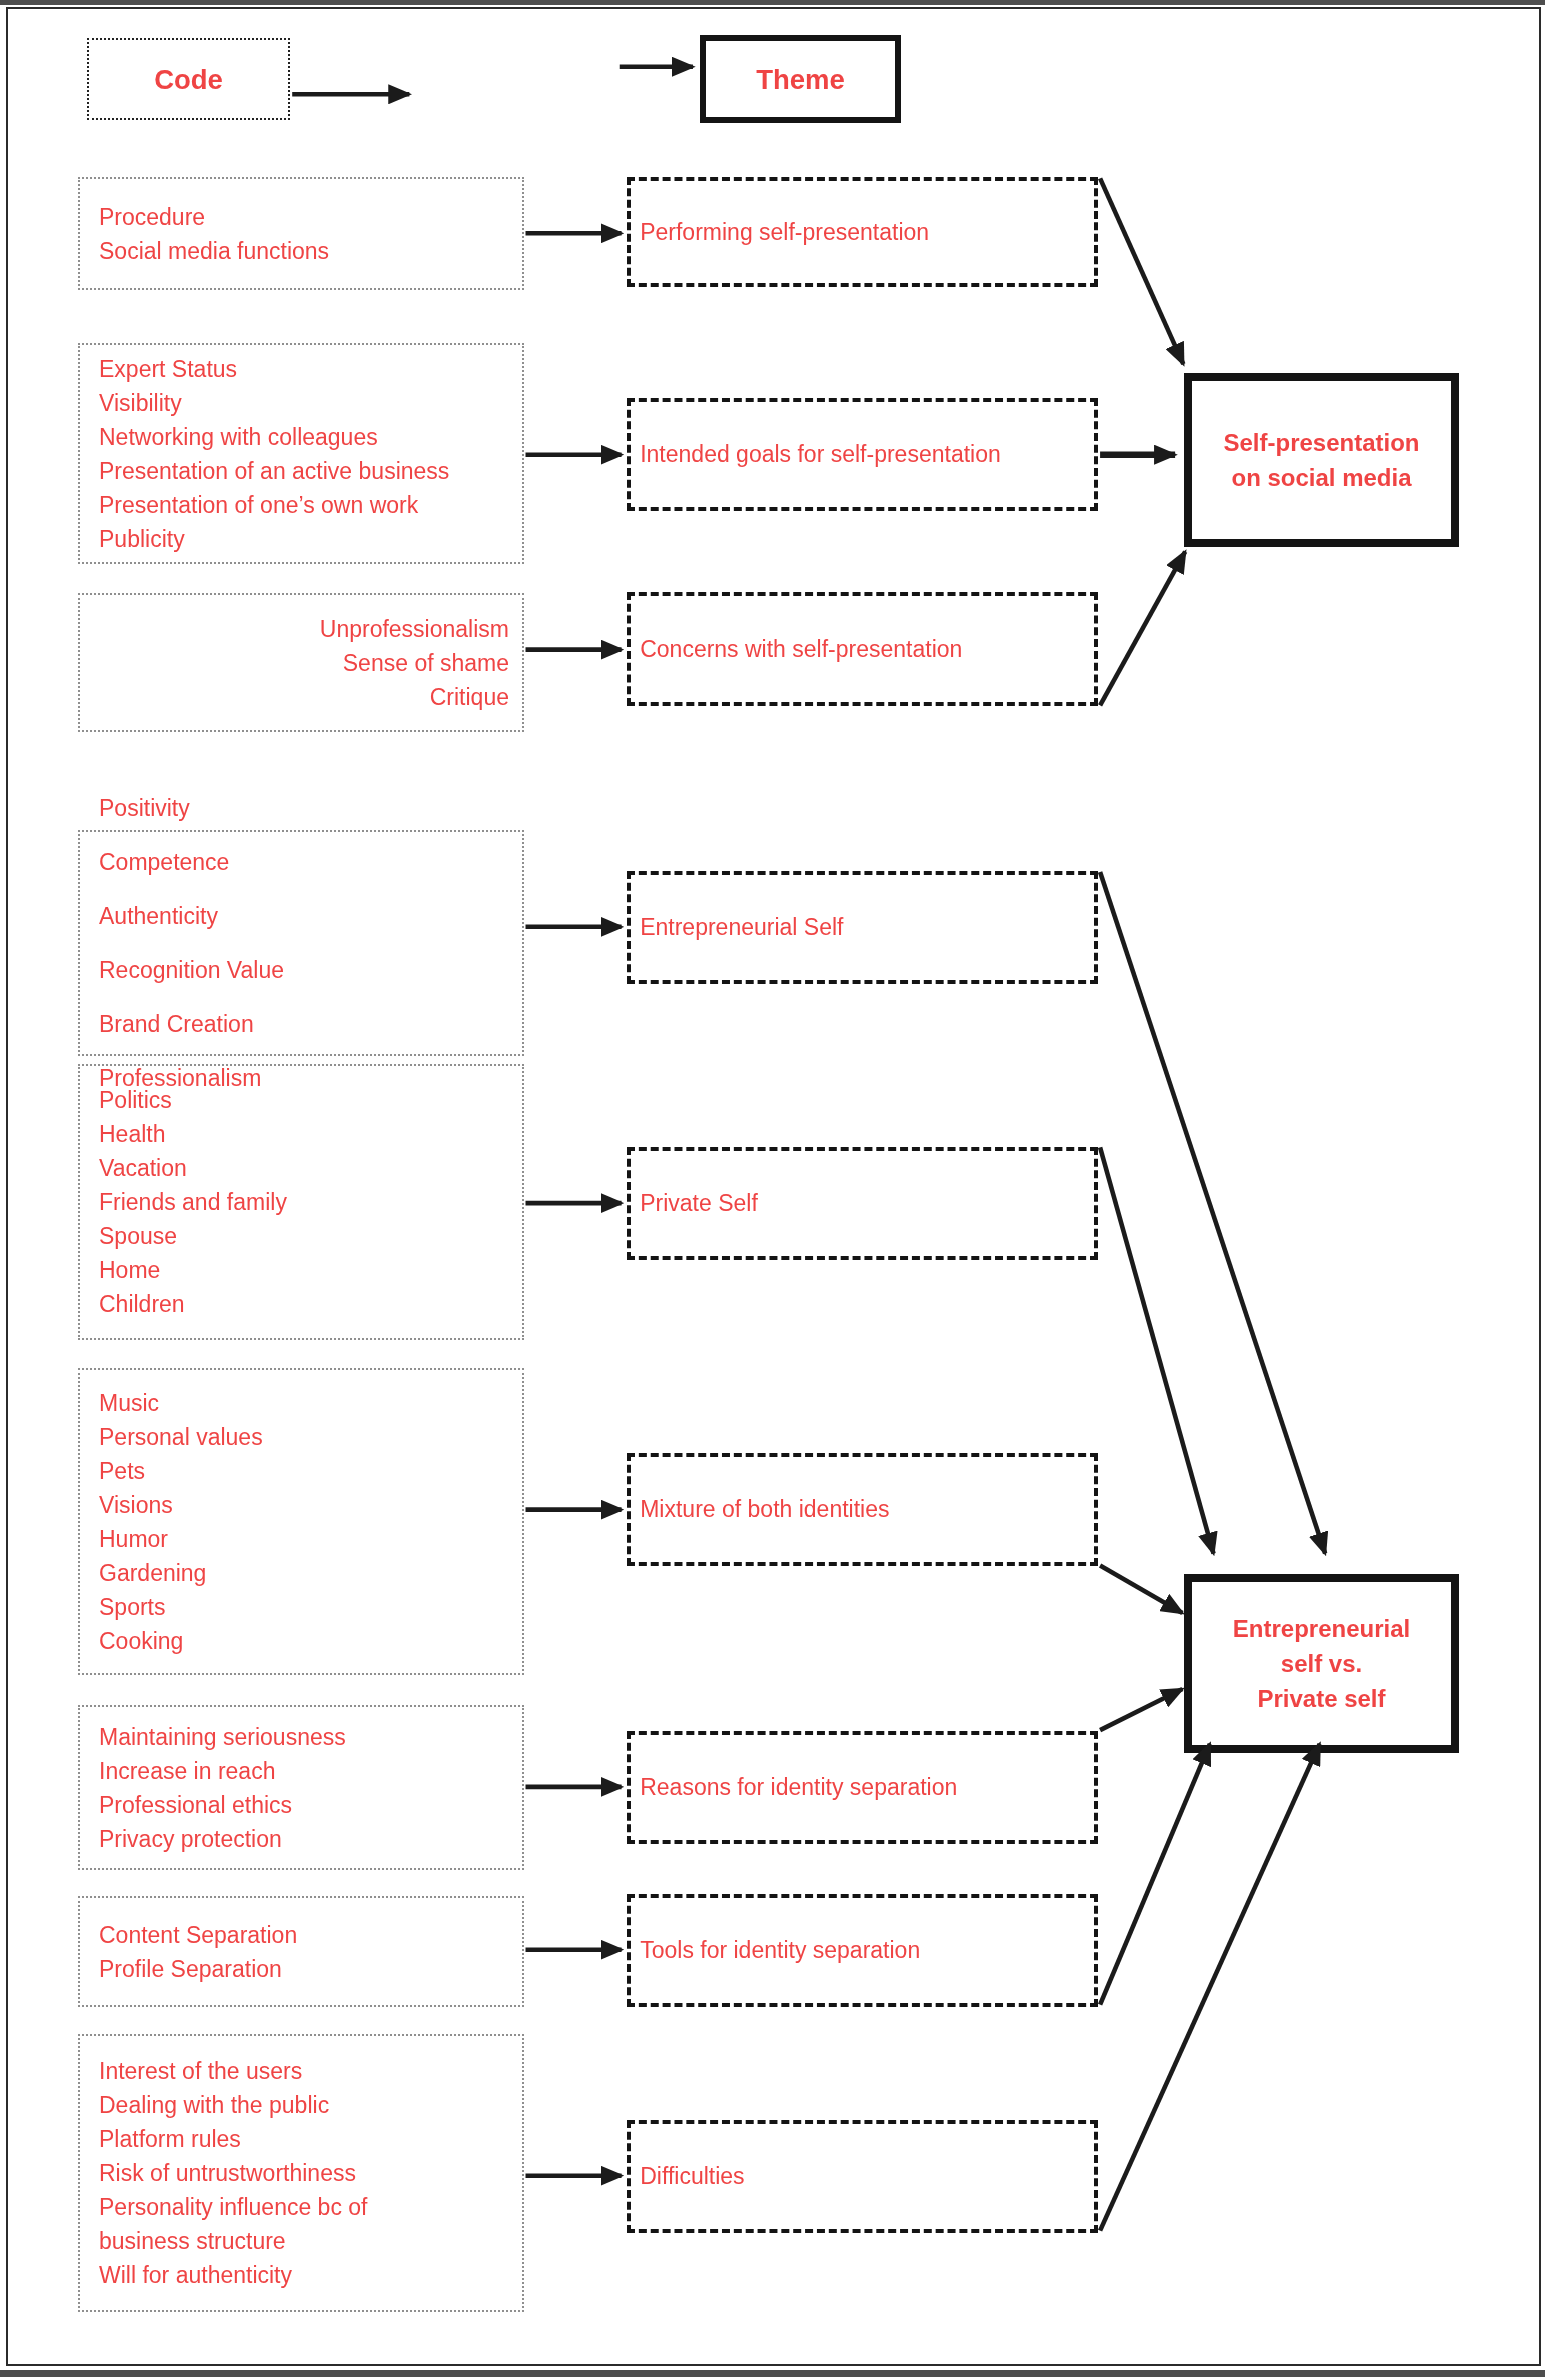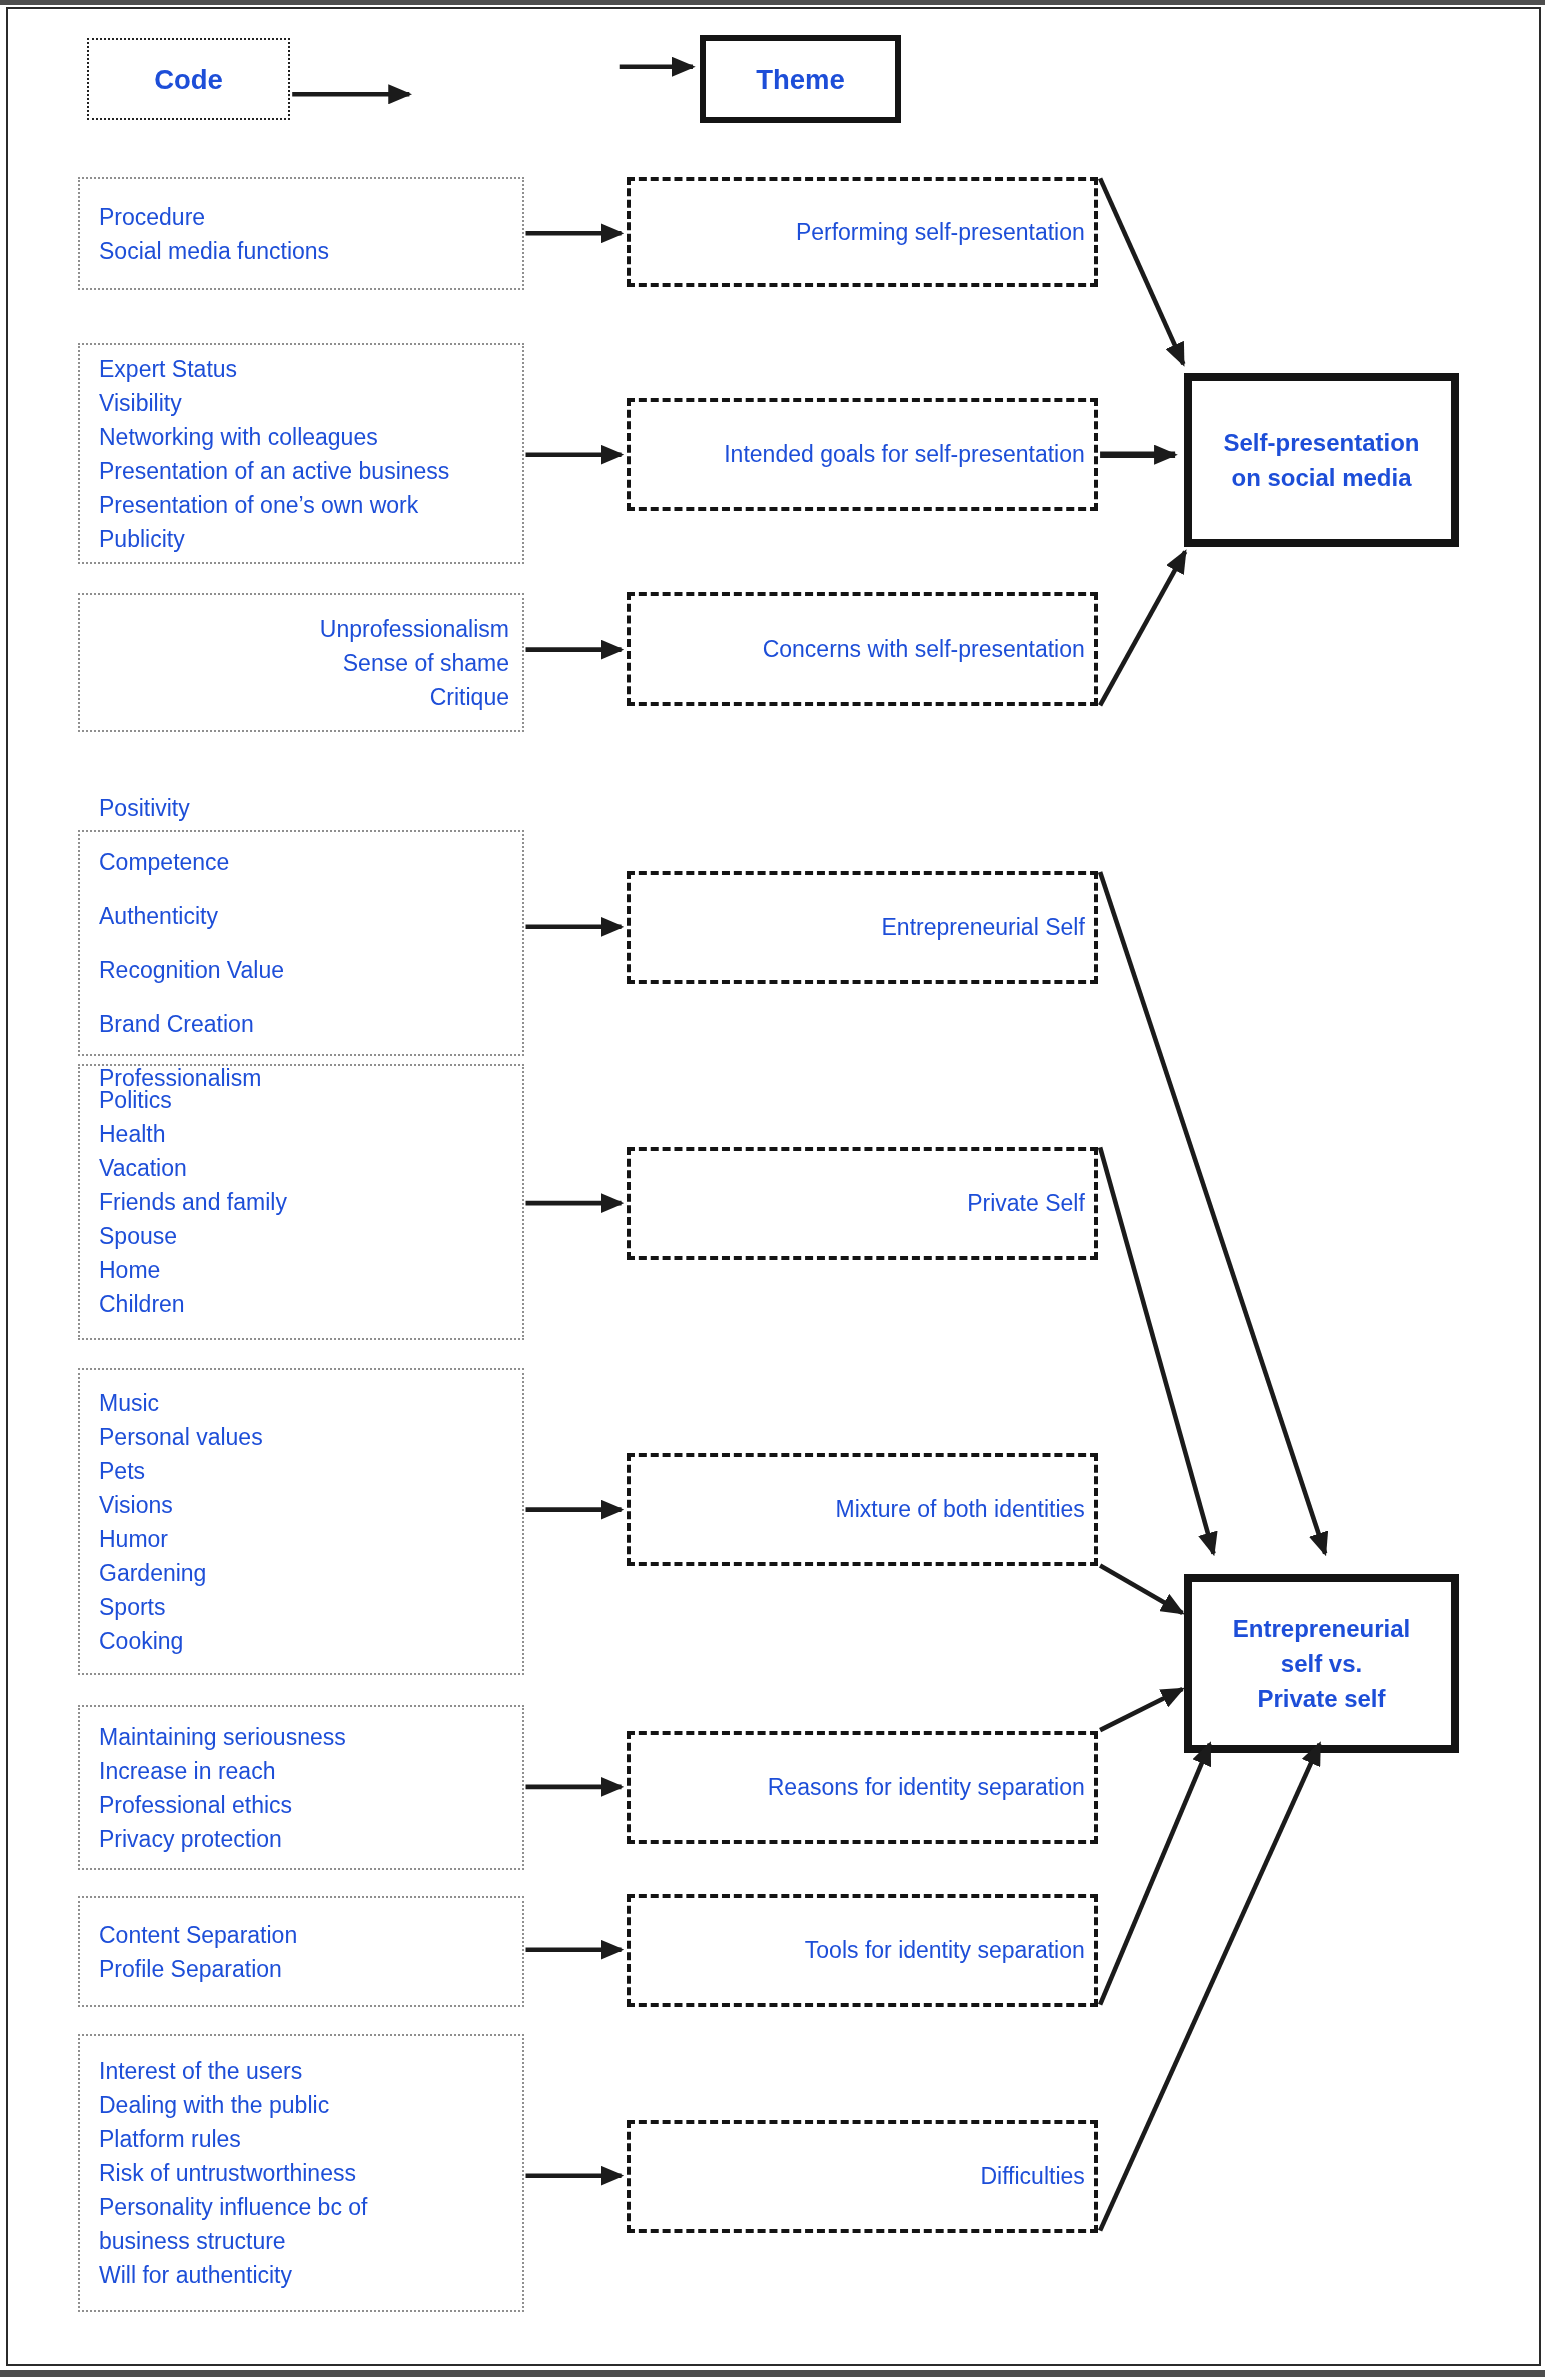--- a/index.html
+++ b/index.html
@@ -1,39 +1,39 @@
 <!DOCTYPE html>
 <html style="font-size:14.6px"><head>
 <meta charset="utf-8">
 <style>
   html,body { margin:0; padding:0; background:#e9e9e9; }
   .page {
     position:relative; width:1546px; height:2377px; background:#ffffff;
-    font-family:"Liberation Sans", sans-serif; color:#1d4ed8; overflow:hidden;
+    font-family:"Liberation Sans", sans-serif; color:#ef4444; overflow:hidden;
     margin:0 auto;
   }
   .band { position:absolute; left:0; width:1546px; background:#4d4d4d; }
   .frame {
     position:absolute; left:5.5px; top:7.3px; width:1535px; height:2359px;
     border:2.7px solid #2b2b2b; box-sizing:border-box;
   }
   .box {
     position:absolute; box-sizing:border-box;
     display:flex; flex-direction:column; justify-content:center;
   }
   .code-box {
     left:78px; width:446px;
     border:2.7px dotted #8f8f8f;
     padding:5.5px 13px 5.5px 19px;
     font-size:23px; line-height:34px;
   }
   .cat-box {
     left:627px; width:471px;
     border:4.6px dashed #141414;
-    align-items:flex-end; text-align:center;
+    align-items:flex-start; text-align:center;
     font-size:23px; line-height:31px;
     padding:3.7px 9.2px;
   }
   .theme-box {
     left:1184px; width:275px;
     border:8.2px solid #141414;
     align-items:center; text-align:center;
     font-size:24px; font-weight:bold; line-height:35px;
     padding:3.7px 5.5px;
   }

